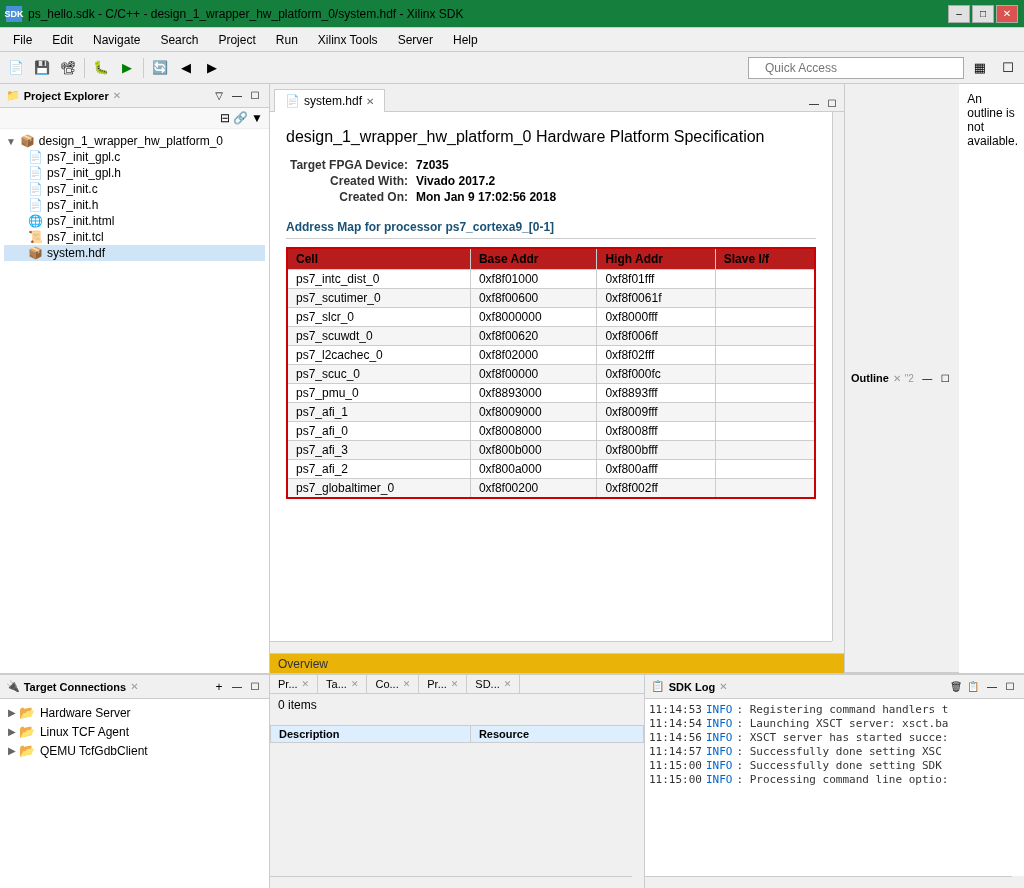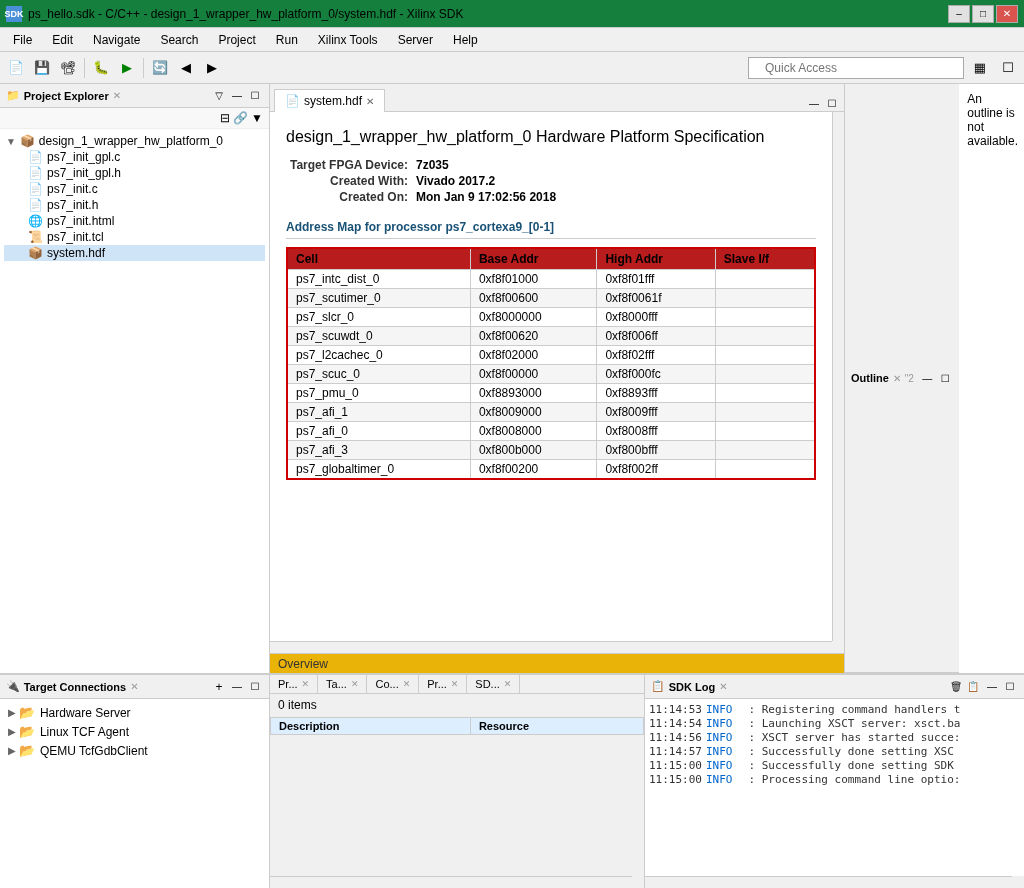--- a/index.html
+++ b/index.html
@@ -67,21 +67,21 @@
     
     .bottom-left { width: 270px; border-right: 1px solid #ccc; background: white; display: flex; flex-direction: column; }
     .bottom-main { flex: 1; display: flex; flex-direction: column; justify-content: flex-end; }
     .bottom-tabs { display: flex; background: #f0f0f0; border-bottom: 1px solid #ccc; }
     .bottom-tab { padding: 3px 8px; border-right: 1px solid #ccc; cursor: pointer; font-size: 11px; display: flex; align-items: center; gap: 4px; }
     .bottom-right { width: 380px; border-left: 1px solid #ccc; background: white; display: flex; flex-direction: column; }
 
     .sdk-log { flex: 1; overflow: auto; padding: 4px; font-size: 11px; font-family: monospace; }
     .log-row { display: flex; margin-bottom: 1px; }
     .log-time { color: #333; margin-right: 4px; white-space: nowrap; }
-    .log-level { color: #0066cc; margin-right: 16px; white-space: nowrap; }
+    .log-level { color: #0066cc; margin-right: 4px; white-space: nowrap; }
     .log-msg { color: #333; }
 
     .target-tree { padding: 4px; }
     .target-item { display: flex; align-items: center; gap: 4px; padding: 2px 4px; cursor: pointer; }
     .folder-icon { color: #f0a000; font-size: 13px; }
     .target-label { font-size: 12px; }
     .items-table { width: 100%; border-collapse: collapse; }
     .items-table th { background: #ddeeff; border: 1px solid #ccc; padding: 2px 8px; font-size: 11px; text-align: left; }
 
     .scrollbar-v { width: 12px; background: #f0f0f0; border-left: 1px solid #ccc; }
@@ -290,20 +290,26 @@
                     <td>0xf8008fff</td>
                     <td></td>
                   </tr>
                   <tr>
                     <td>ps7_afi_3</td>
                     <td>0xf800b000</td>
                     <td>0xf800bfff</td>
                     <td></td>
                   </tr>
                   <tr>
+                    <td>ps7_afi_2</td>
+                    <td>0xf800a000</td>
+                    <td>0xf800afff</td>
+                    <td></td>
+                  </tr>
+                  <tr>
                     <td>ps7_globaltimer_0</td>
                     <td>0xf8f00200</td>
                     <td>0xf8f002ff</td>
                     <td></td>
                   </tr>
                 </tbody>
             </table>
           </div>
         </div>
 
@@ -372,21 +378,21 @@
 
     <div class="bottom-main">
       <div class="bottom-tabs" id="bottom-tabs">
           <div class="bottom-tab">Pr...<span style="font-size: 9px; color: rgb(153, 153, 153);"> ✕</span></div>
           <div class="bottom-tab">Ta...<span style="font-size: 9px; color: rgb(153, 153, 153);"> ✕</span></div>
           <div class="bottom-tab">Co...<span style="font-size: 9px; color: rgb(153, 153, 153);"> ✕</span></div>
           <div class="bottom-tab">Pr...<span style="font-size: 9px; color: rgb(153, 153, 153);"> ✕</span></div>
           <div class="bottom-tab">SD...<span style="font-size: 9px; color: rgb(153, 153, 153);"> ✕</span></div>
         </div>
       <div style="padding:4px 8px; font-size:12px; border-bottom:1px solid #eee;">0 items</div>
-      <div style="flex:1; overflow:auto;">
+      <div style="flex:1; overflow:auto;margin-top:8px;">
         <table class="items-table">
           <thead>
               <tr id="items-table-head">
                 <th>Description</th>
                 <th>Resource</th>
               </tr>
             </thead>
           <tbody></tbody>
         </table>
       </div>

